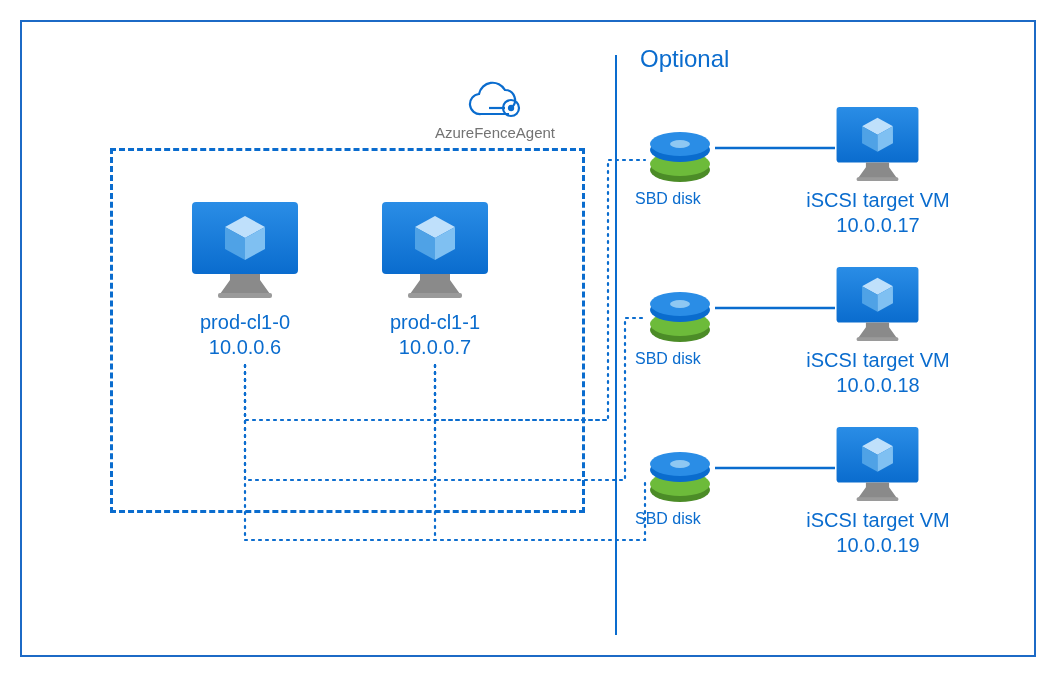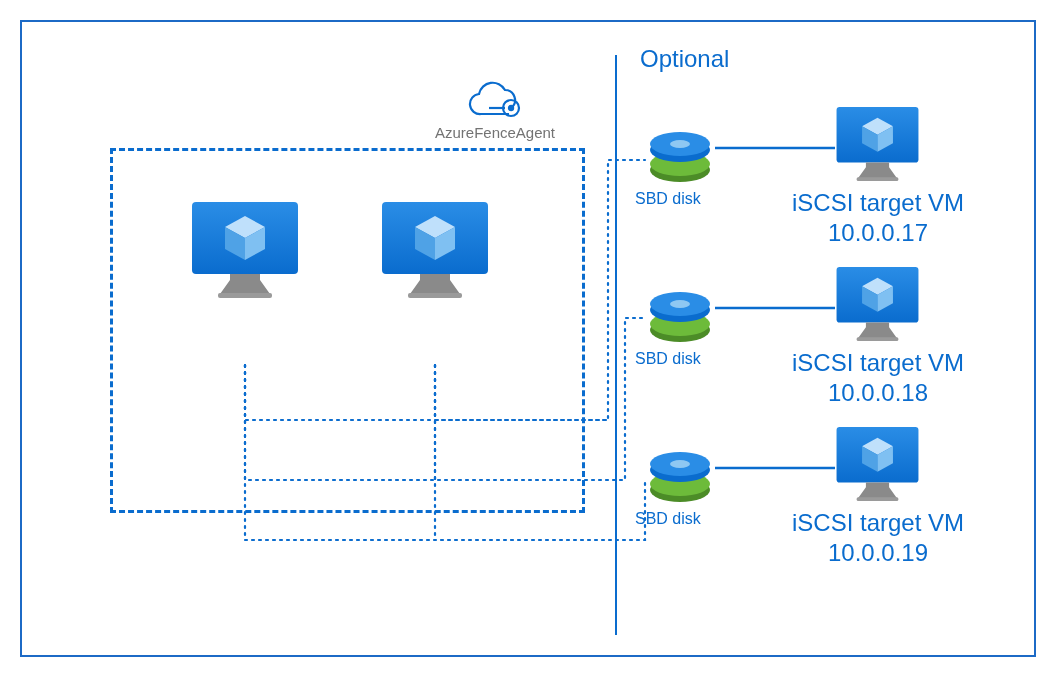--- a/index.html
+++ b/index.html
@@ -24,21 +24,21 @@
     box-sizing: border-box;
   }
   .dashed-box {
     position: absolute;
     border: 3px dashed #0A6CCE;
     box-sizing: border-box;
   }
   .label {
     position: absolute;
     color: #0A6CCE;
-    font-size: 24px;
+    font-size: 20px;
     text-align: center;
     line-height: 1.25;
     width: 200px;
   }
   .small-label {
     position: absolute;
     color: #0A6CCE;
     font-size: 16px;
     text-align: left;
   }
@@ -92,31 +92,39 @@
     <rect x="2" y="2" width="106" height="72" rx="4" fill="url(#g1)"></rect>
 
     <g transform="translate(55,38)">
       <polygon points="0,-22 20,-11 0,0 -20,-11" fill="#BFE0FB"></polygon>
       <polygon points="-20,-11 0,0 0,22 -20,11" fill="#4FA2E6"></polygon>
       <polygon points="20,-11 0,0 0,22 20,11" fill="#7FC0F2"></polygon>
     </g>
     <path d="M40 74 h30 v6 l10 14 h-50 l10 -14 z" fill="#8A8A8A"></path>
     <rect x="28" y="93" width="54" height="5" rx="2" fill="#9A9A9A"></rect>
   </svg>
+  <div class="label" style="left:145px; top:310px;">
+    <span>prod-cl1-0</span><br>
+    <span>10.0.0.6</span>
+  </div>
 
   <svg class="icon" style="left:380px; top:200px;" width="110" height="100" viewBox="0 0 110 100">
     <rect x="2" y="2" width="106" height="72" rx="4" fill="url(#g1)"></rect>
     <g transform="translate(55,38)">
       <polygon points="0,-22 20,-11 0,0 -20,-11" fill="#BFE0FB"></polygon>
       <polygon points="-20,-11 0,0 0,22 -20,11" fill="#4FA2E6"></polygon>
       <polygon points="20,-11 0,0 0,22 20,11" fill="#7FC0F2"></polygon>
     </g>
     <path d="M40 74 h30 v6 l10 14 h-50 l10 -14 z" fill="#8A8A8A"></path>
     <rect x="28" y="93" width="54" height="5" rx="2" fill="#9A9A9A"></rect>
   </svg>
+  <div class="label" style="left:335px; top:310px;">
+    <span>prod-cl1-1</span><br>
+    <span>10.0.0.7</span>
+  </div>
 
   <svg class="icon" style="left:645px; top:130px;" width="70" height="56" viewBox="0 0 70 56">
     <ellipse cx="35" cy="40" rx="30" ry="12" fill="#4C8C27"></ellipse>
     <ellipse cx="35" cy="34" rx="30" ry="12" fill="#6DBB3A"></ellipse>
     <ellipse cx="35" cy="20" rx="30" ry="12" fill="#0A6CCE"></ellipse>
     <ellipse cx="35" cy="14" rx="30" ry="12" fill="#2A8DE6"></ellipse>
     <ellipse cx="35" cy="14" rx="10" ry="4" fill="#8FC8F2"></ellipse>
   </svg>
   <div class="small-label" style="left:635px; top:190px; width:90px;">SBD disk</div>
 

